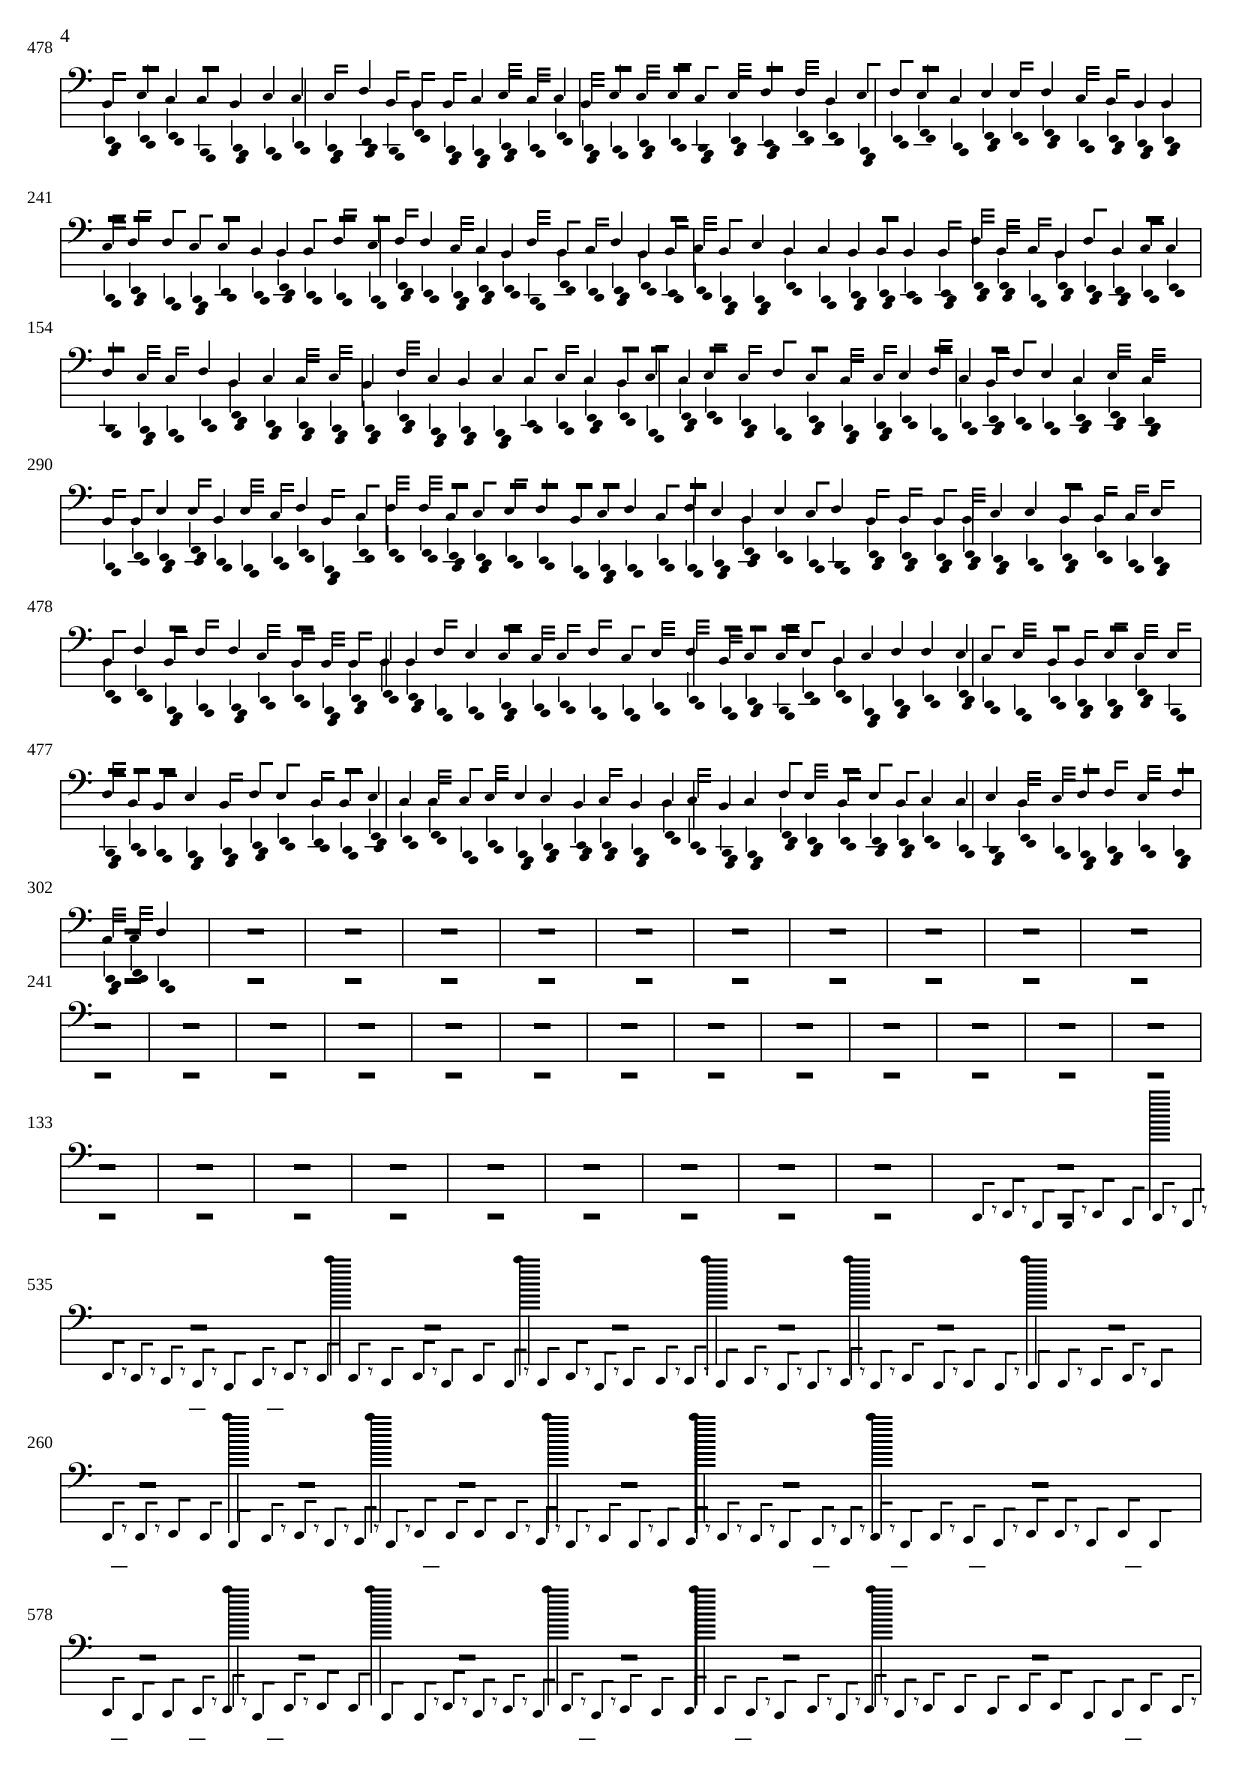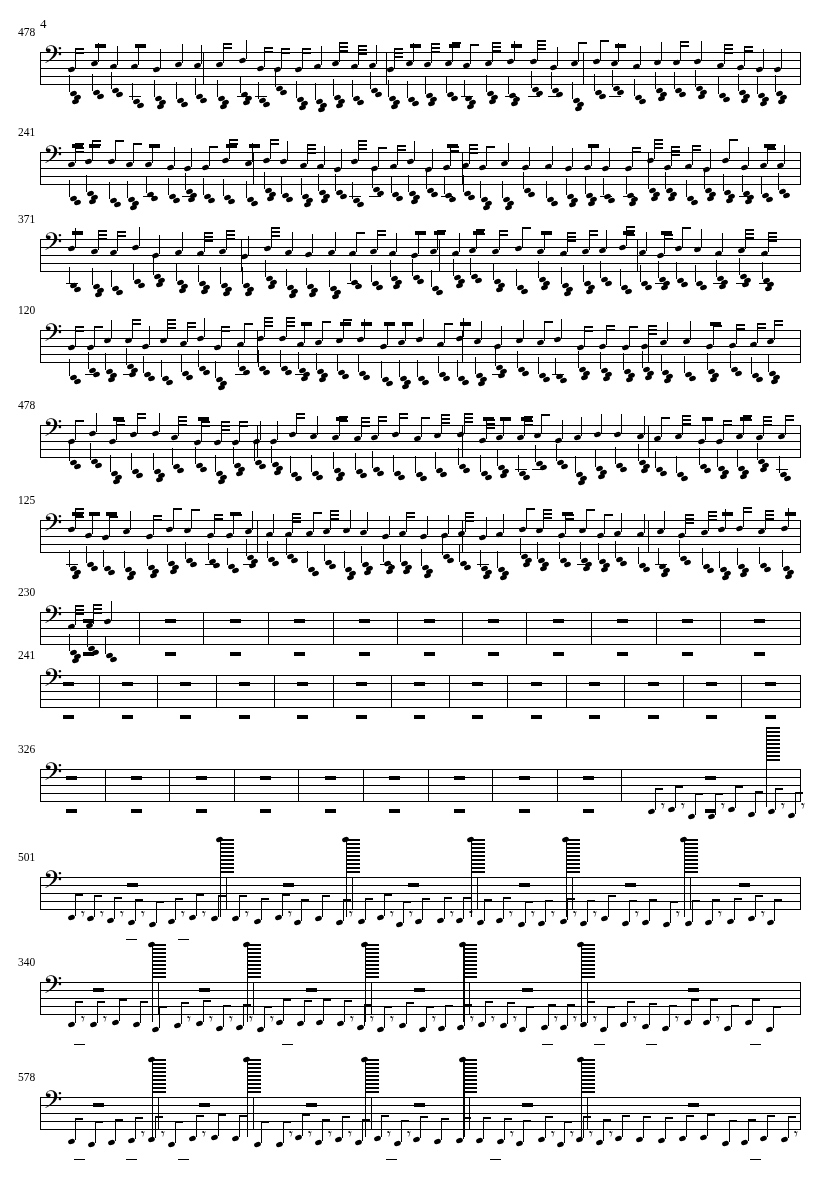--- a/index.html
+++ b/index.html
@@ -739,21 +739,21 @@
         <div class="nh" style="left: 766px; top: 57px;"></div>
         <div class="stem" style="left: 761px; top: 37px; height: 17px;"></div>
         <div class="rest-whole" style="left: 764px; top: 4px;"></div>
         <div class="nh" style="left: 777px; top: 23px;"></div>
         <div class="stem" style="left: 783.5px; top: 5px; height: 19px;"></div>
         <div class="nh" style="left: 779px; top: 49px;"></div>
         <div class="nh" style="left: 783px; top: 53px;"></div>
         <div class="stem" style="left: 778px; top: 33px; height: 17px;"></div>
       </div>
       <div class="system" style="top: 227px; height: 120px;">
-        <div class="measure-number" style="left: 18px; top: -14px;">371</div>
+        <div class="measure-number" style="left: 18px; top: -14px;">154</div>
         <div class="staff" style="top: 12px;">
           <div class="line l0"></div>
           <div class="line l1"></div>
           <div class="line l2"></div>
           <div class="line l3"></div>
           <div class="line l4"></div>
         </div>
         <div class="clef" style="left: 43px; top: 3px;">𝄢</div>
         <div class="barline" style="left: 241px; top: 12px;"></div>
         <div class="barline" style="left: 439px; top: 12px;"></div>
@@ -1034,21 +1034,21 @@
           <div class="fl" style="top: 4px; width: 9px;"></div>
           <div class="fl" style="top: 8px; width: 9px;"></div>
         </div>
         <div class="nh" style="left: 763px; top: 51px;"></div>
         <div class="nh" style="left: 767px; top: 55px;"></div>
         <div class="nh" style="left: 765px; top: 59px;"></div>
         <div class="stem" style="left: 762px; top: 35px; height: 17px;"></div>
         <div class="ledger" style="left: 759px; top: 56px; width: 12px;"></div>
       </div>
       <div class="system" style="top: 318px; height: 120px;">
-        <div class="measure-number" style="left: 18px; top: -14px;">120</div>
+        <div class="measure-number" style="left: 18px; top: -14px;">290</div>
         <div class="staff" style="top: 12px;">
           <div class="line l0"></div>
           <div class="line l1"></div>
           <div class="line l2"></div>
           <div class="line l3"></div>
           <div class="line l4"></div>
         </div>
         <div class="clef" style="left: 43px; top: 3px;">𝄢</div>
         <div class="barline" style="left: 257px; top: 12px;"></div>
         <div class="barline" style="left: 462px; top: 12px;"></div>
@@ -1659,21 +1659,21 @@
         <div class="flagstack" style="left: 785px; top: 2px; width: 9px;">
           <div class="fl" style="top: 0px; width: 9px;"></div>
           <div class="fl" style="top: 4px; width: 9px;"></div>
         </div>
         <div class="nh" style="left: 780px; top: 59px;"></div>
         <div class="nh" style="left: 784px; top: 63px;"></div>
         <div class="stem" style="left: 779px; top: 43px; height: 17px;"></div>
         <div class="ledger" style="left: 776px; top: 56px; width: 12px;"></div>
       </div>
       <div class="system" style="top: 508px; height: 120px;">
-        <div class="measure-number" style="left: 18px; top: -14px;">125</div>
+        <div class="measure-number" style="left: 18px; top: -14px;">477</div>
         <div class="staff" style="top: 12px;">
           <div class="line l0"></div>
           <div class="line l1"></div>
           <div class="line l2"></div>
           <div class="line l3"></div>
           <div class="line l4"></div>
         </div>
         <div class="clef" style="left: 43px; top: 3px;">𝄢</div>
         <div class="barline" style="left: 257px; top: 12px;"></div>
         <div class="barline" style="left: 462px; top: 12px;"></div>
@@ -1978,21 +1978,21 @@
         <div class="stem" style="left: 759px; top: 39px; height: 17px;"></div>
         <div class="nh" style="left: 781px; top: 18px;"></div>
         <div class="stem" style="left: 787.5px; top: 0px; height: 19px;"></div>
         <div class="nh" style="left: 783px; top: 58px;"></div>
         <div class="nh" style="left: 787px; top: 62px;"></div>
         <div class="nh" style="left: 785px; top: 66px;"></div>
         <div class="stem" style="left: 782px; top: 42px; height: 17px;"></div>
         <div class="rest-whole" style="left: 785px; top: 4px;"></div>
       </div>
       <div class="system" style="top: 600px; height: 120px;">
-        <div class="measure-number" style="left: 18px; top: -14px;">230</div>
+        <div class="measure-number" style="left: 18px; top: -14px;">302</div>
         <div class="staff" style="top: 12px;">
           <div class="line l0"></div>
           <div class="line l1"></div>
           <div class="line l2"></div>
           <div class="line l3"></div>
           <div class="line l4"></div>
         </div>
         <div class="clef" style="left: 43px; top: 3px;">𝄢</div>
         <div class="barline" style="left: 139px; top: 12px;"></div>
         <div class="barline" style="left: 203px; top: 12px;"></div>
@@ -2100,21 +2100,21 @@
         <div class="rest-whole" style="left: 589.18px; top: 19px;"></div>
         <div class="rest-whole" style="left: 589.18px; top: 52px;"></div>
         <div class="rest-whole" style="left: 647.7px; top: 19px;"></div>
         <div class="rest-whole" style="left: 647.7px; top: 52px;"></div>
         <div class="rest-whole" style="left: 706.22px; top: 19px;"></div>
         <div class="rest-whole" style="left: 706.22px; top: 52px;"></div>
         <div class="rest-whole" style="left: 764.74px; top: 19px;"></div>
         <div class="rest-whole" style="left: 764.74px; top: 52px;"></div>
       </div>
       <div class="system" style="top: 757px; height: 120px;">
-        <div class="measure-number" style="left: 18px; top: -14px;">326</div>
+        <div class="measure-number" style="left: 18px; top: -14px;">133</div>
         <div class="staff" style="top: 12px;">
           <div class="line l0"></div>
           <div class="line l1"></div>
           <div class="line l2"></div>
           <div class="line l3"></div>
           <div class="line l4"></div>
         </div>
         <div class="clef" style="left: 43px; top: 3px;">𝄢</div>
         <div class="barline" style="left: 105px; top: 12px;"></div>
         <div class="barline" style="left: 169px; top: 12px;"></div>
@@ -2199,21 +2199,21 @@
           <div class="fl" style="top: 12px; width: 14px;"></div>
           <div class="fl" style="top: 16px; width: 14px;"></div>
           <div class="fl" style="top: 20px; width: 14px;"></div>
           <div class="fl" style="top: 24px; width: 14px;"></div>
           <div class="fl" style="top: 28px; width: 14px;"></div>
           <div class="fl" style="top: 32px; width: 14px;"></div>
         </div>
         <div class="stem" style="left: 765.8px; top: -30px; height: 80px;"></div>
       </div>
       <div class="system" style="top: 865px; height: 120px;">
-        <div class="measure-number" style="left: 18px; top: -14px;">501</div>
+        <div class="measure-number" style="left: 18px; top: -14px;">535</div>
         <div class="staff" style="top: 12px;">
           <div class="line l0"></div>
           <div class="line l1"></div>
           <div class="line l2"></div>
           <div class="line l3"></div>
           <div class="line l4"></div>
         </div>
         <div class="clef" style="left: 43px; top: 3px;">𝄢</div>
         <div class="barline" style="left: 226px; top: 12px;"></div>
         <div class="barline" style="left: 352px; top: 12px;"></div>
@@ -2487,21 +2487,21 @@
           <div class="fl" style="top: 24px; width: 14px;"></div>
           <div class="fl" style="top: 28px; width: 14px;"></div>
           <div class="fl" style="top: 32px; width: 14px;"></div>
         </div>
         <div class="stem" style="left: 683.8px; top: -26px; height: 78px;"></div>
         <div class="nh" style="left: 679.8px; top: -28px;"></div>
         <div class="ledger" style="left: 126px; top: 74px; width: 11px;"></div>
         <div class="ledger" style="left: 178px; top: 74px; width: 11px;"></div>
       </div>
       <div class="system" style="top: 970px; height: 120px;">
-        <div class="measure-number" style="left: 18px; top: -14px;">340</div>
+        <div class="measure-number" style="left: 18px; top: -14px;">260</div>
         <div class="staff" style="top: 12px;">
           <div class="line l0"></div>
           <div class="line l1"></div>
           <div class="line l2"></div>
           <div class="line l3"></div>
           <div class="line l4"></div>
         </div>
         <div class="clef" style="left: 43px; top: 3px;">𝄢</div>
         <div class="barline" style="left: 158px; top: 12px;"></div>
         <div class="barline" style="left: 253px; top: 12px;"></div>

